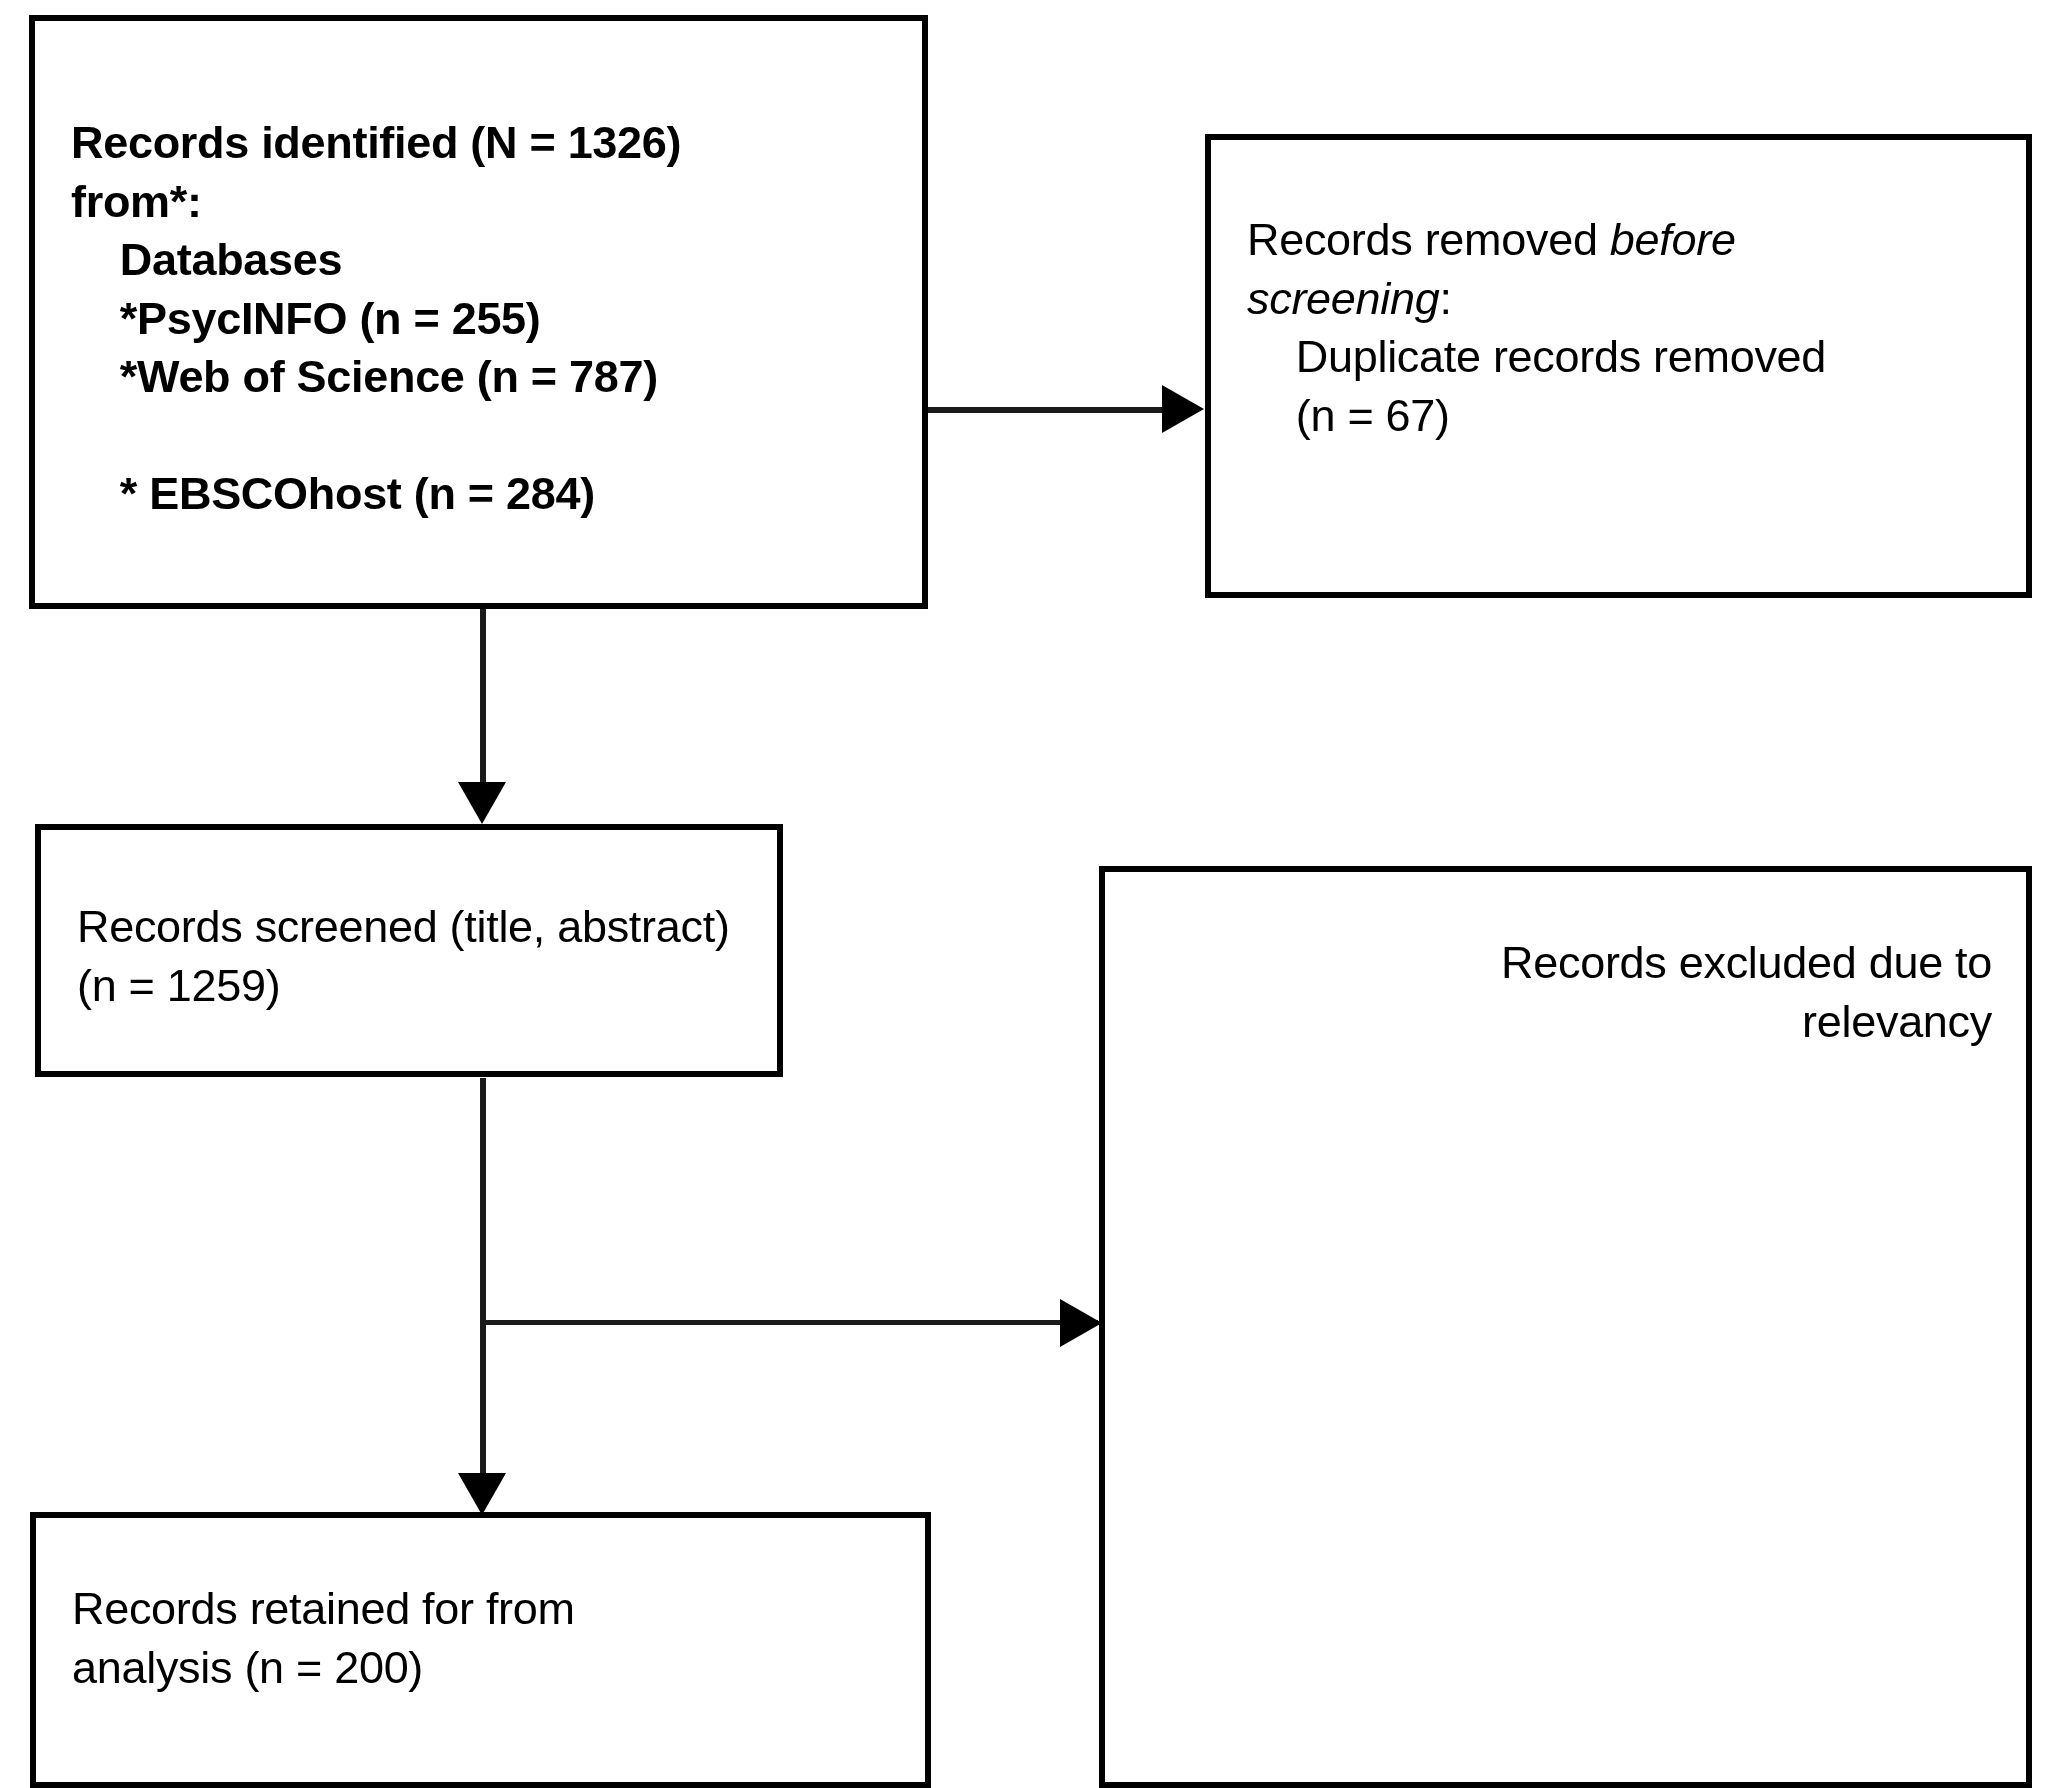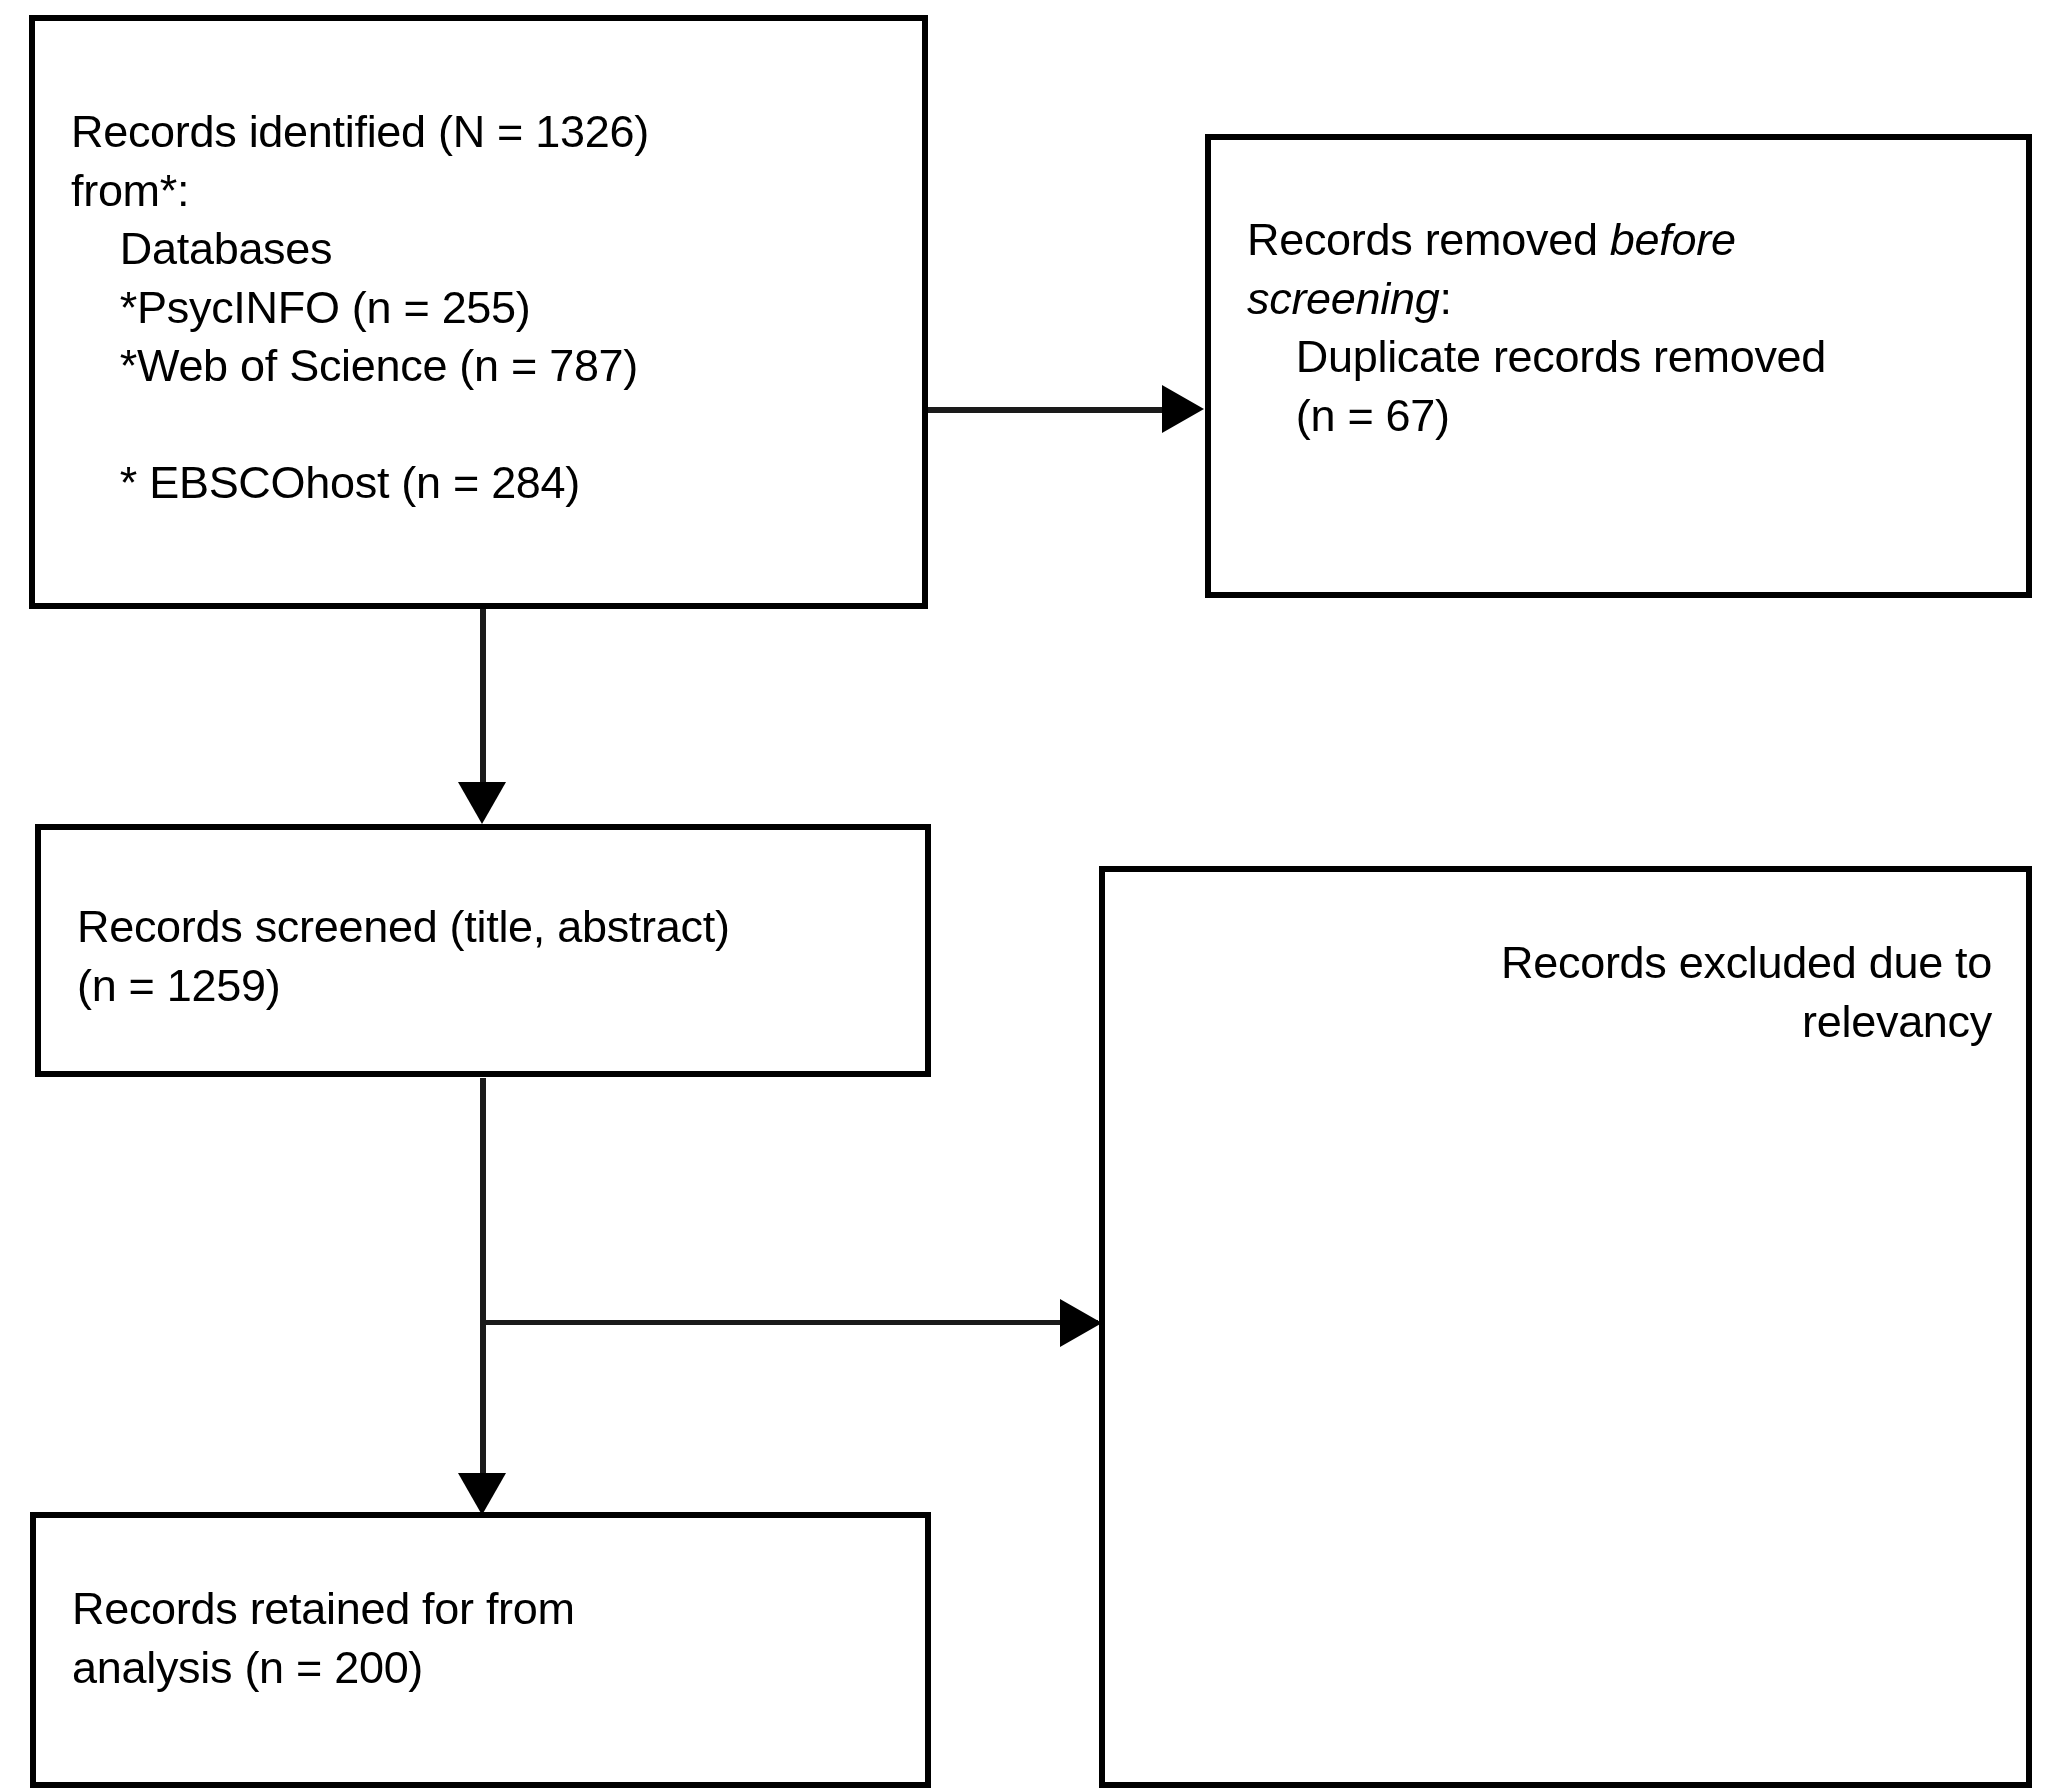--- a/index.html
+++ b/index.html
@@ -78,21 +78,21 @@
     border-bottom: 24px solid transparent;
     border-left: 42px solid #000000;
   }
 </style>
 </head>
 <body>
 
 <div id="diagram">
 
   <div class="flow-box" style="left:29px; top:15px; width:899px; height:594px;">
-    <div class="box-text" style="left:36px; top:82px; width:838px;"><span>Records identified (N = 1326)</span>
+    <div class="box-text" style="left:36px; top:93px; width:838px;font-weight:bold;"><span>Records identified (N = 1326)</span>
 <span>from*:</span>
 <span>    Databases</span>
 <span>    *PsycINFO (n = 255)</span>
 <span>    *Web of Science (n = 787)</span>
 <span style="display:inline-block; height:12px;"></span>
 <span>    * EBSCOhost (n = 284)</span></div>
   </div>
 
   <div class="connector" style="left:928px; top:407px; width:235px; height:6px;"></div>
   <div class="arrow-head arrow-right" style="left:1162px; top:385px;"></div>
@@ -100,21 +100,21 @@
   <div class="flow-box" style="left:1205px; top:134px; width:827px; height:464px;">
     <div class="box-text" style="left:36px; top:71px; width:770px;"><span>Records removed </span><span class="ital">before</span>
 <span class="ital">screening</span><span>:</span>
 <span>    Duplicate records removed
     (n = 67)</span></div>
   </div>
 
   <div class="connector" style="left:480px; top:609px; width:6px; height:174px;"></div>
   <div class="arrow-head arrow-down" style="left:458px; top:782px;"></div>
 
-  <div class="flow-box" style="left:35px; top:824px; width:896px; height:253px;">
+  <div class="flow-box" style="left:35px; top:824px; width:748px; height:253px;">
     <div class="box-text" style="left:36px; top:68px; width:845px;"><span>Records screened (title, abstract)</span>
 <span>(n = 1259)</span></div>
   </div>
 
   <div class="connector" style="left:480px; top:1078px; width:6px; height:399px;"></div>
   <div class="arrow-head arrow-down" style="left:458px; top:1473px;"></div>
 
   <div class="connector" style="left:482px; top:1320px; width:616px; height:5.4px;"></div>
   <div class="arrow-head arrow-right" style="left:1060px; top:1299px;"></div>
 

